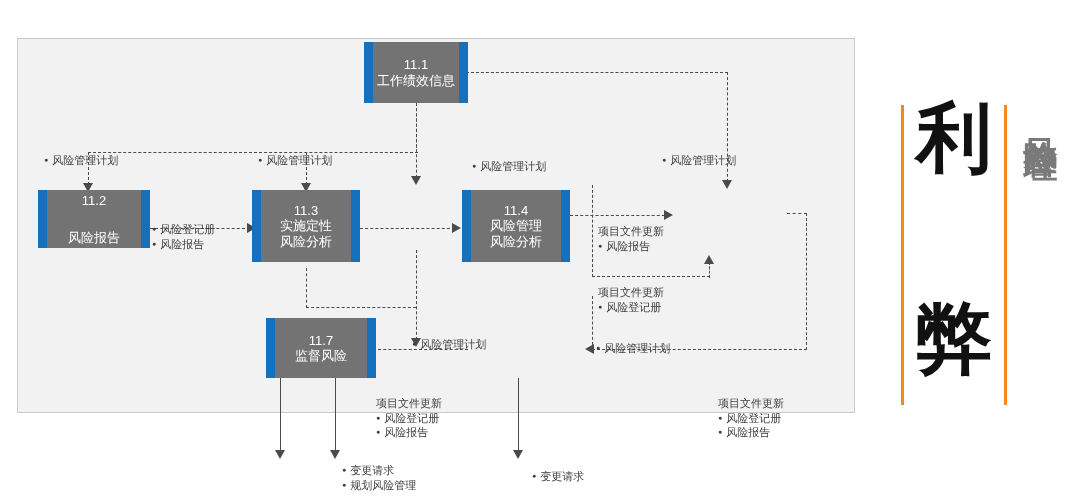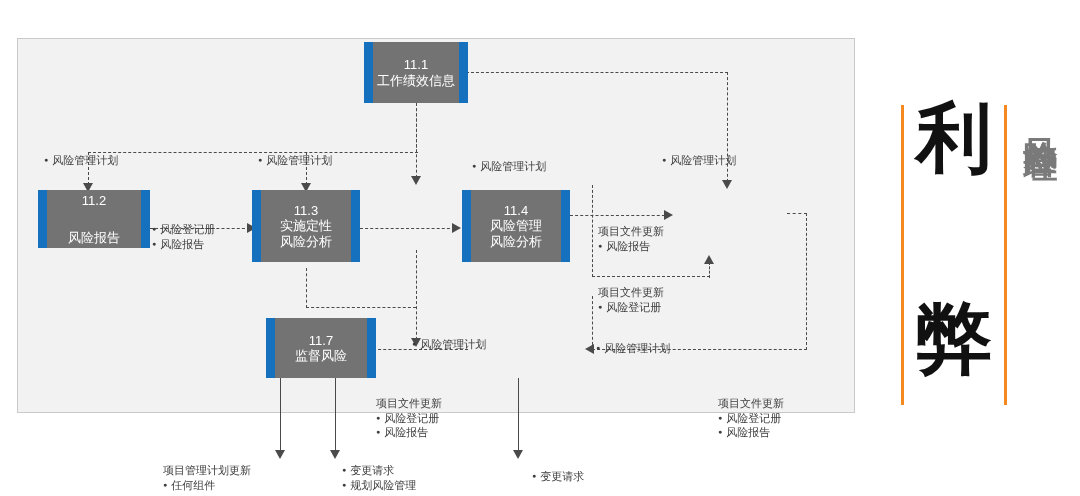--- a/index.html
+++ b/index.html
@@ -197,24 +197,20 @@
     <span class="bl">风险登记册</span>
     <span class="bl">风险报告</span>
   </div>
 
   <div class="note" style="left:718px;top:355px;">
     <span class="hd">项目文件更新</span>
     <span class="bl">风险登记册</span>
     <span class="bl">风险报告</span>
   </div>
 
-  <div class="note" style="left:163px;top:422px;">
-    <span class="hd">项目管理计划更新</span>
-    <span class="bl">任何组件</span>
-  </div>
 
   <div class="note" style="left:342px;top:422px;">
     <span class="bl">变更请求</span>
     <span class="bl">规划风险管理</span>
   </div>
 
   <div class="note" style="left:532px;top:428px;">
     <span class="bl">变更请求</span>
   </div>
 

